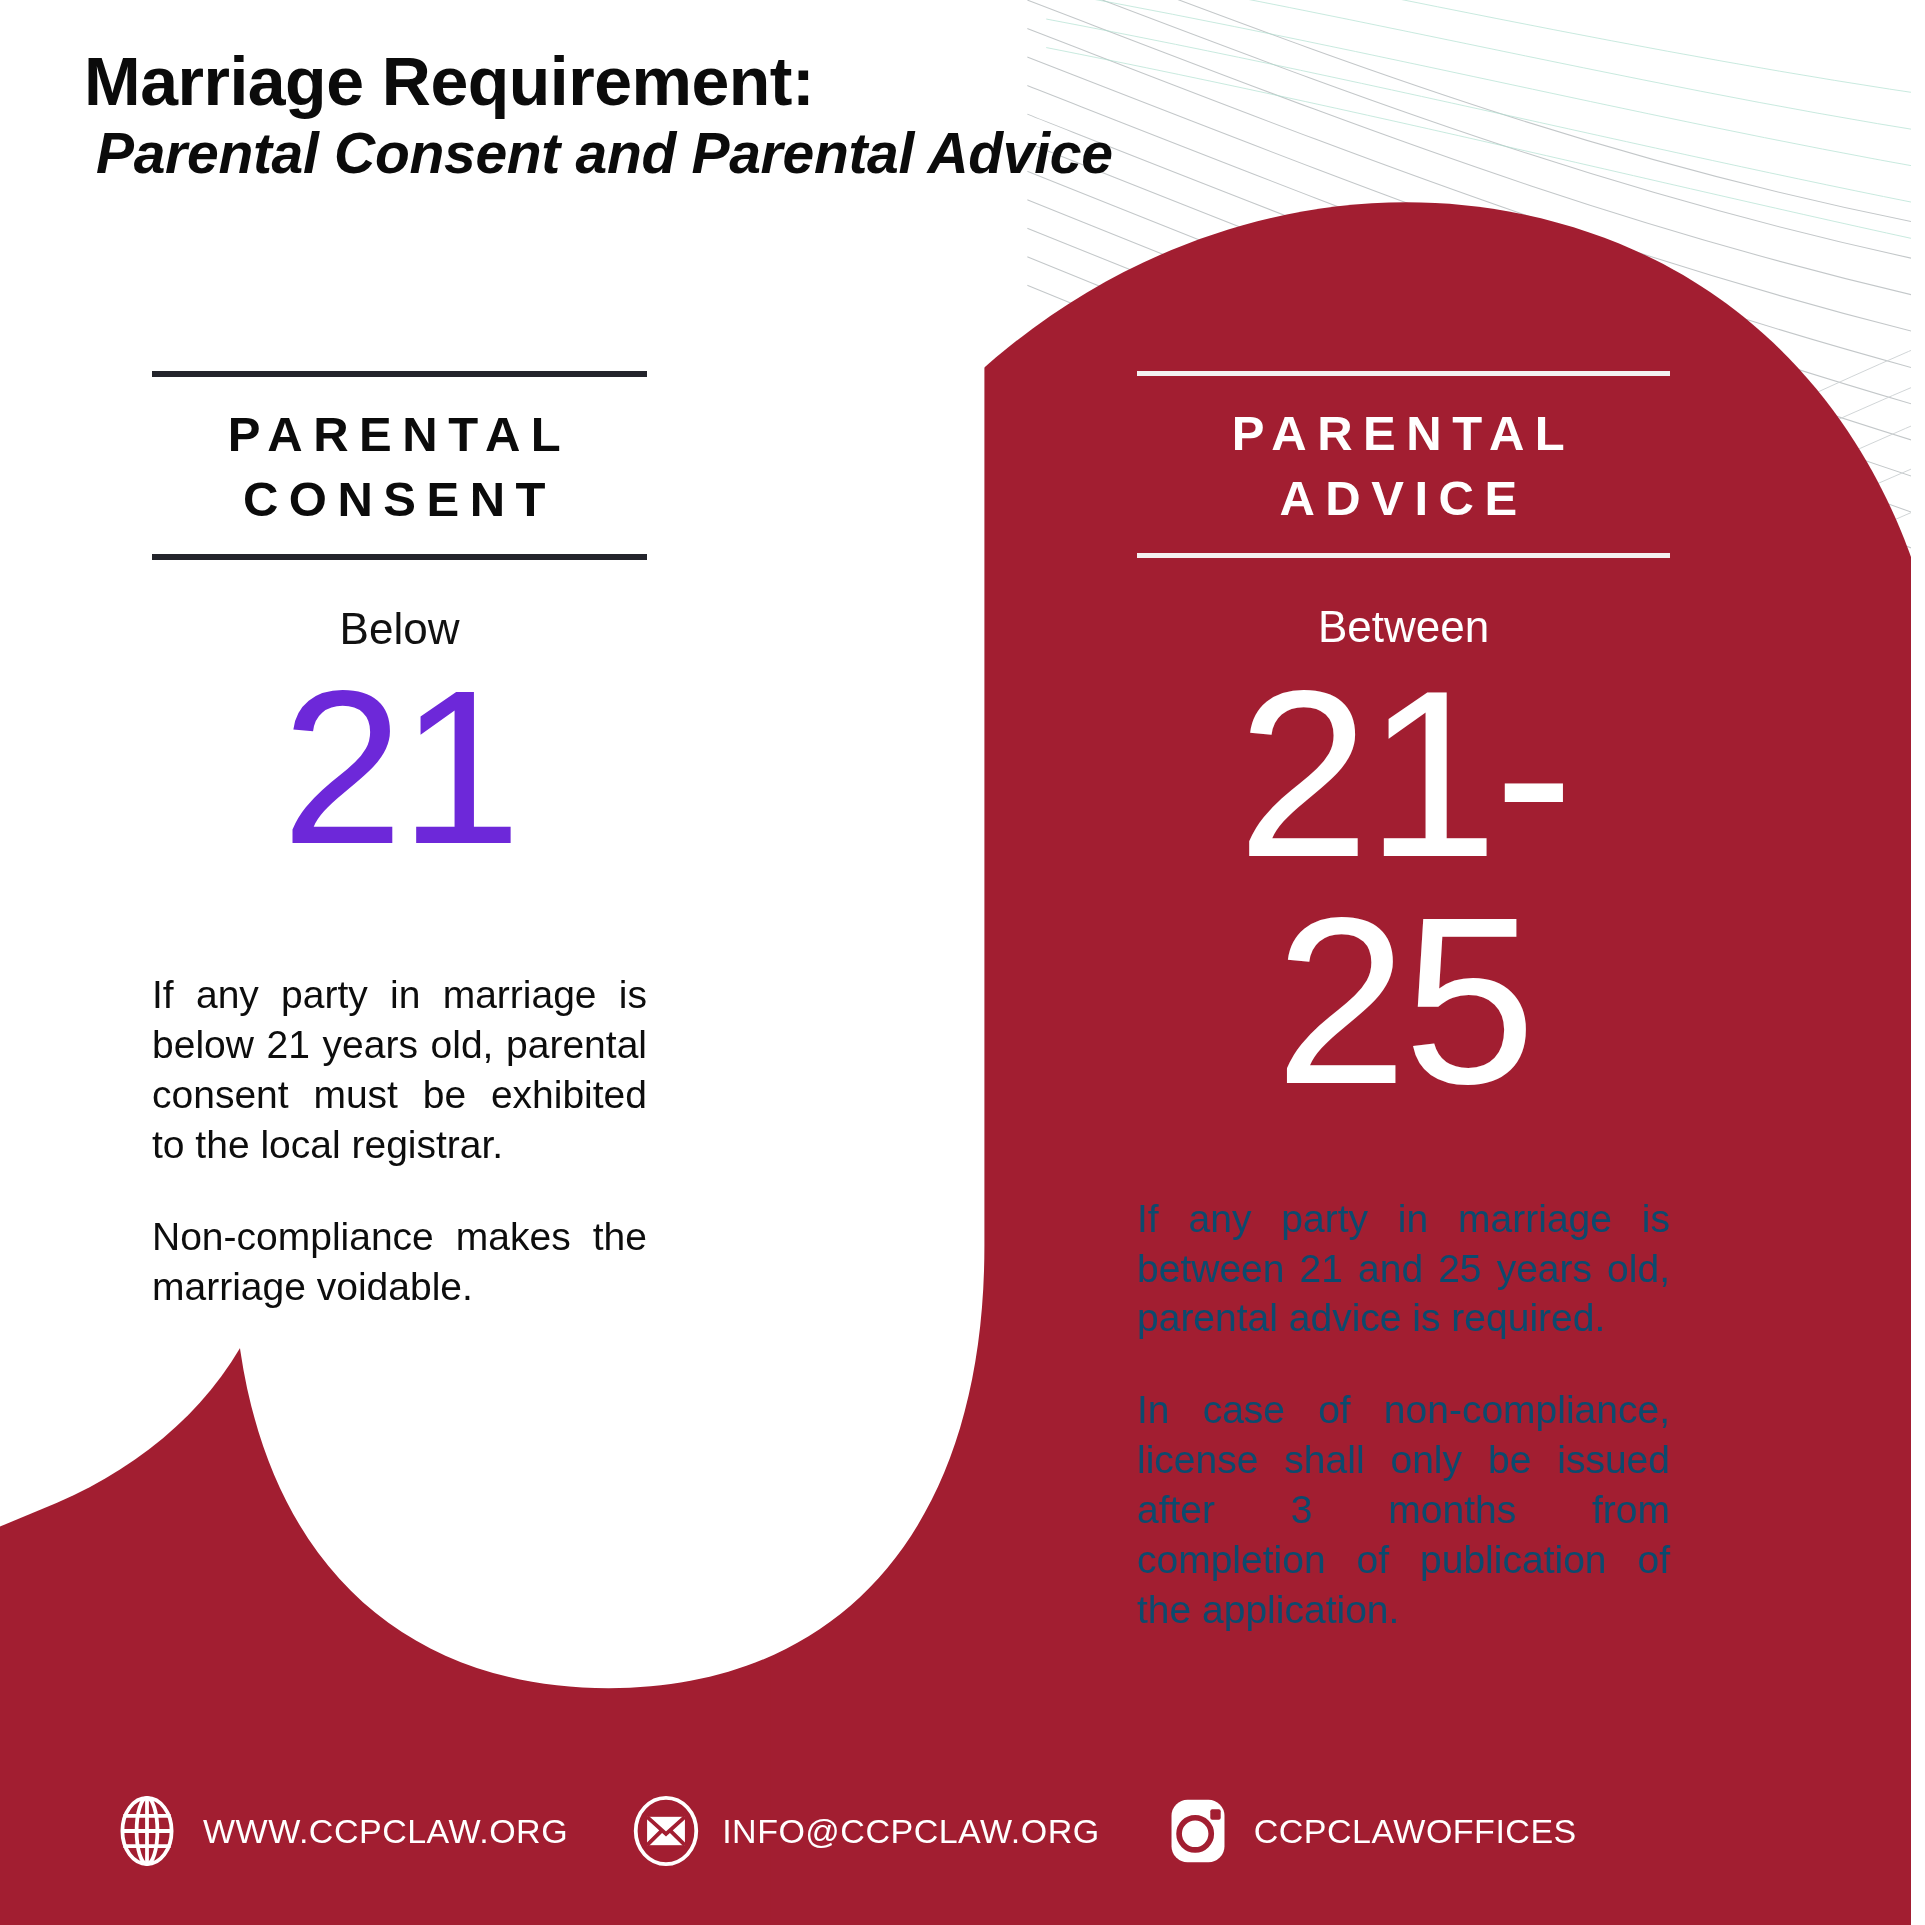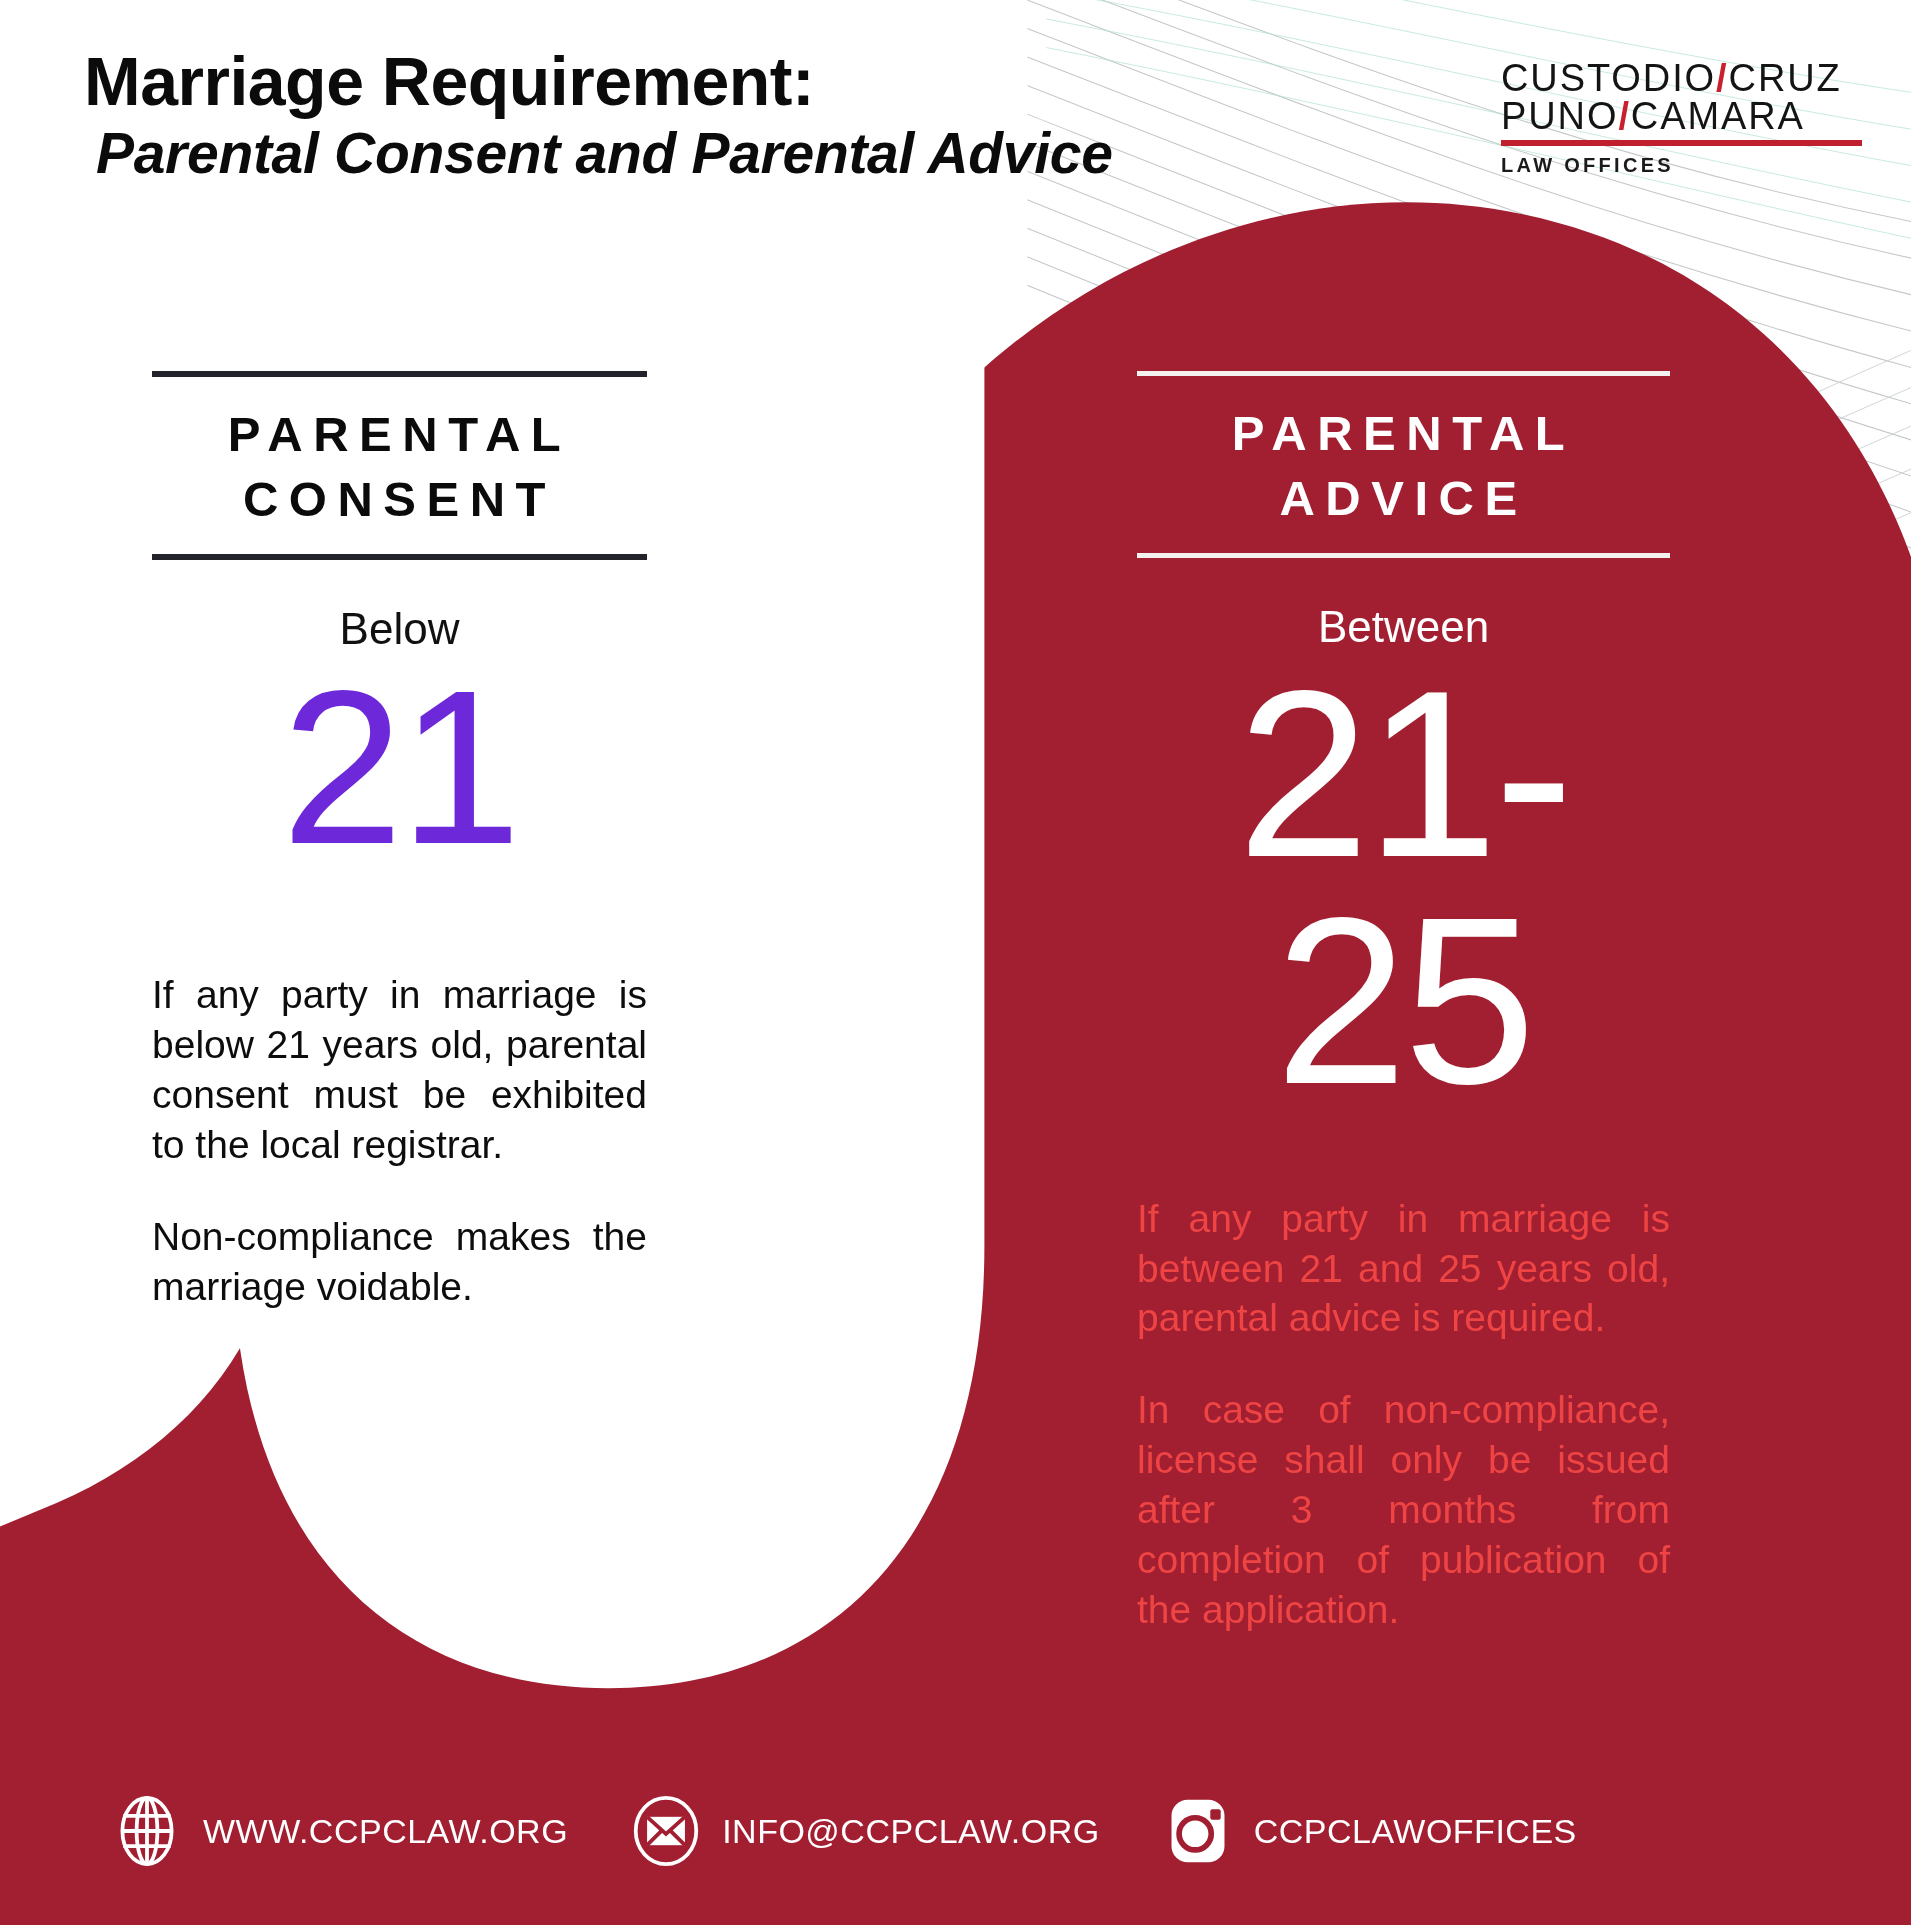--- a/index.html
+++ b/index.html
@@ -148,21 +148,21 @@
 
   .para {
     font-size: 39px;
     line-height: 1.28;
     text-align: justify;
     text-justify: inter-word;
     letter-spacing: 0px;
   }
   .para + .para { margin-top: 42px; }
   .para.dark  { color: #0d0d0d; }
-  .para.light { color: #ef4444; }
+  .para.light { color: #0c4a6e; }
 
   
   .footer {
     position: absolute;
     left: 0;
     bottom: 0;
     width: 1926px;
     height: 190px;
     display: flex;
     align-items: center;
@@ -262,30 +262,20 @@
              Z"></path>
 
     <path fill="#FFFFFF" d="M0,0 L300,0 L300,1240 C300,1400 200,1520 60,1580 L0,1605 Z"></path>
   </svg>
 
   <div class="header">
     <div class="title-main">Marriage Requirement:</div>
     <div class="title-sub">Parental Consent and Parental  Advice</div>
   </div>
 
-  <div class="logo">
-    <div class="logo-line">
-      <span>CUSTODIO</span><span class="slash">/</span><span>CRUZ</span>
-    </div>
-    <div class="logo-line">
-      <span>PUNO</span><span class="slash">/</span><span>CAMARA</span>
-    </div>
-    <div class="logo-rule"></div>
-    <div class="logo-sub">LAW OFFICES</div>
-  </div>
 
   <div class="col col-left">
     <div class="rule rule-dark"></div>
     <div class="panel-title dark">PARENTAL CONSENT</div>
     <div class="rule rule-dark"></div>
 
     <div class="qualifier dark">Below</div>
     <div class="bignum dark">21</div>
 
     <div class="body-block">

